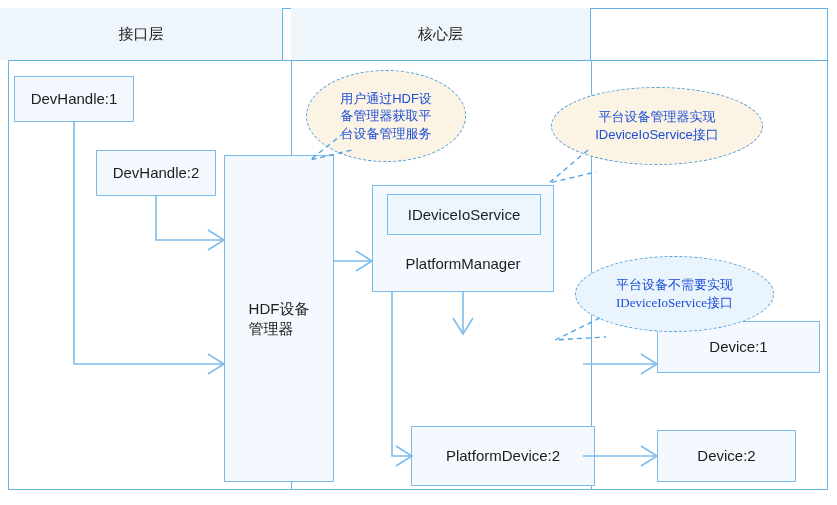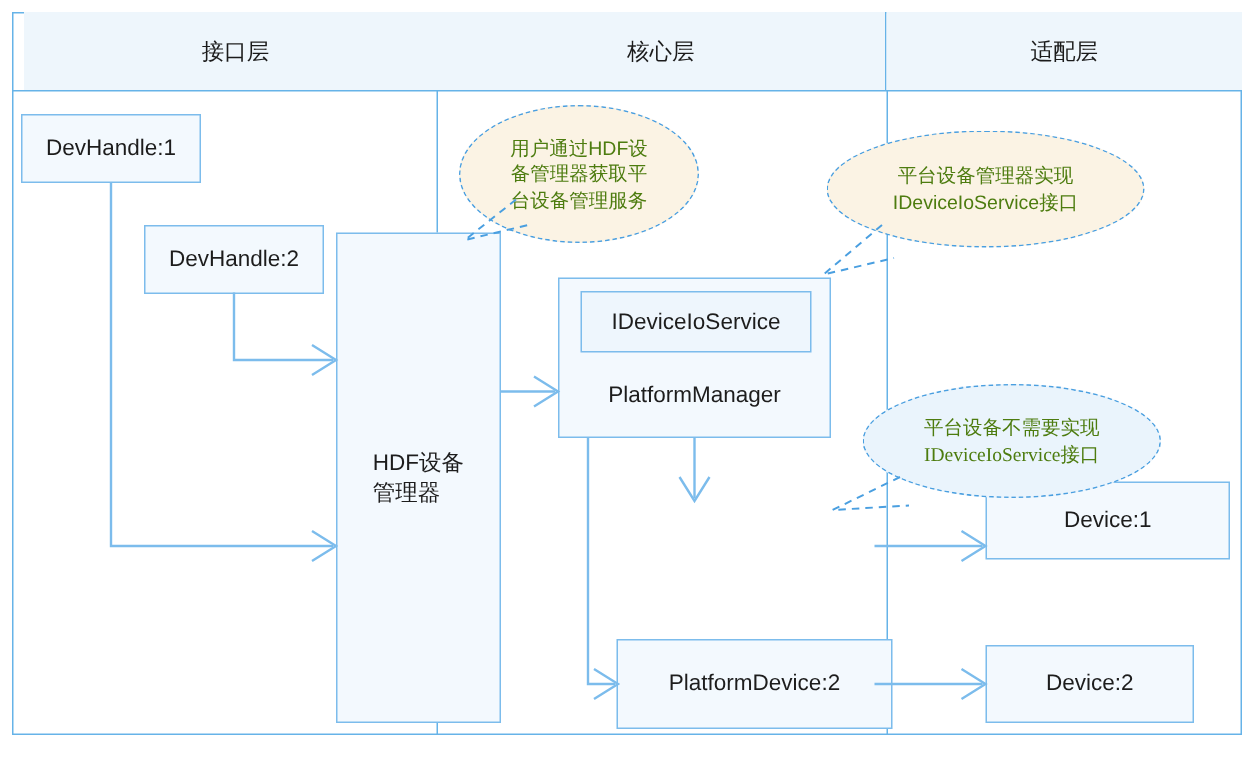--- a/index.html
+++ b/index.html
@@ -95,21 +95,21 @@
   .callout {
     position: absolute;
     box-sizing: border-box;
     border: 1px dashed #4a9fe0;
     border-radius: 50%;
     display: flex;
     align-items: center;
     justify-content: center;
     text-align: center;
     font-size: 13px;
-    color: #4d7c0f;
+    color: #1d4ed8;
     line-height: 1.35;
     z-index: 5;
   }
   .callout.cream { background: #fbf3e4; }
   .callout.blue  { background: #eaf4fc; }
   .callout .node-label { white-space: pre-line; padding: 0 14px; }
 
   
   svg.layer {
     position: absolute;
@@ -150,28 +150,25 @@
       <polyline points="453,318 463,334 473,318"></polyline>
       <polyline points="396,446 412,456 396,466"></polyline>
       <polyline points="641,354 657,364 641,374"></polyline>
       <polyline points="641,446 657,456 641,466"></polyline>
     </g>
   </svg>
 
   <div class="lane-frame"></div>
   <div class="lane-headers-rule"></div>
 
-  <div class="lane-header" style="left:16px; width:283px;">
+  <div class="lane-header" style="left:0; width:283px;">
     <span>接口层</span>
   </div>
   <div class="lane-header" style="left:291px; width:300px;">
     <span>核心层</span>
-  </div>
-  <div class="lane-header last" style="left:591px; width:237px;">
-    <span>适配层</span>
   </div>
 
   <div class="lane-divider" style="left:291px;"></div>
   <div class="lane-divider" style="left:591px;"></div>
 
   <div class="node" style="left:14px; top:76px; width:120px; height:46px;">
     <span class="node-label">DevHandle:1</span>
   </div>
 
   <div class="node" style="left:96px; top:150px; width:120px; height:46px;">

